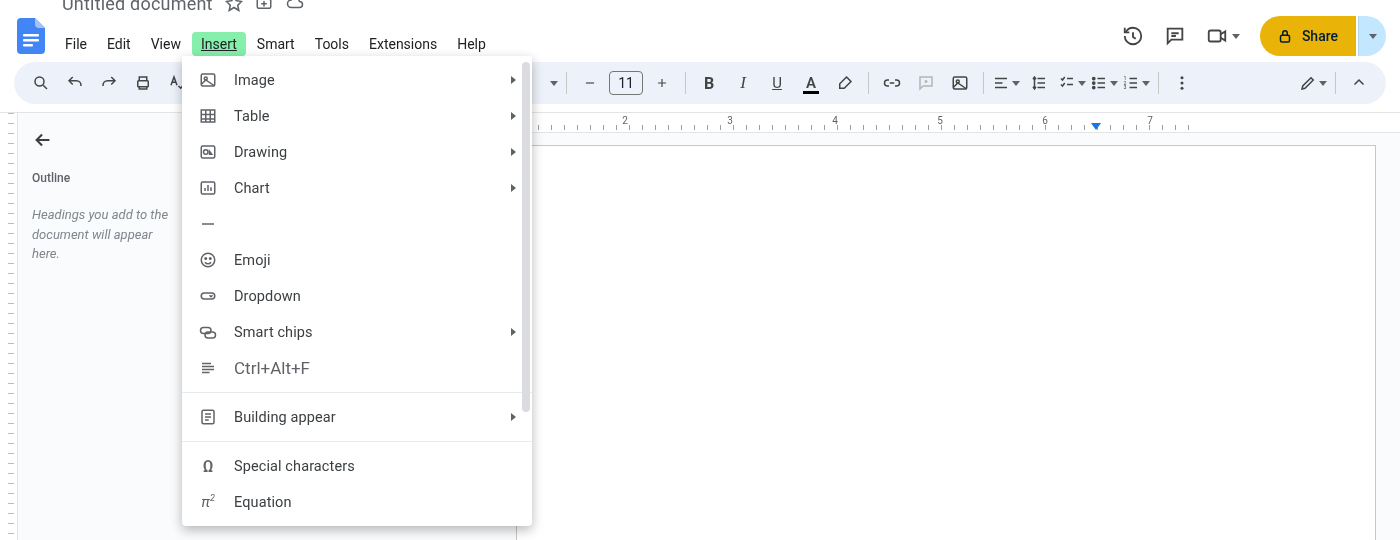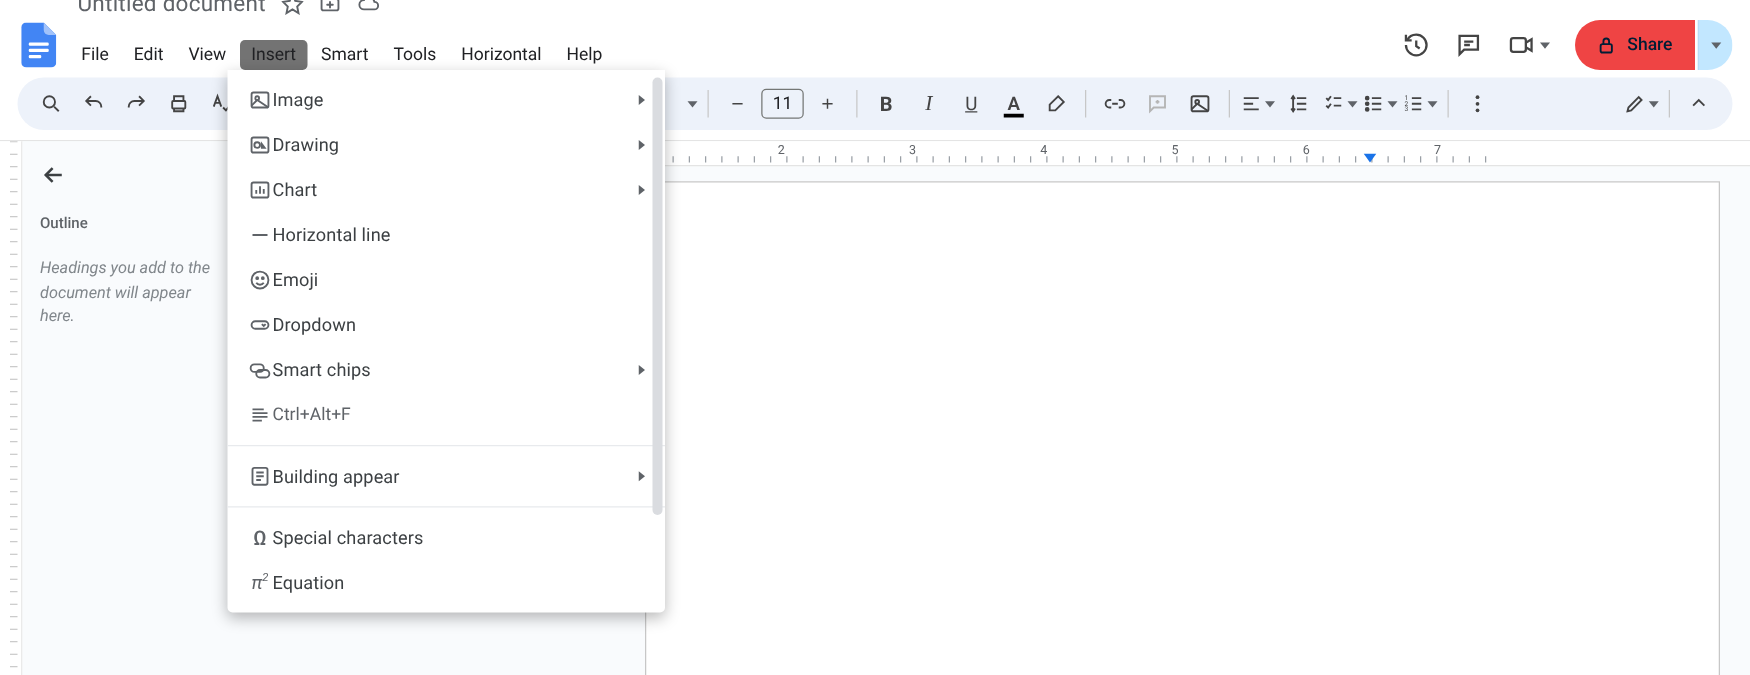--- a/index.html
+++ b/index.html
@@ -36,29 +36,29 @@
   }
   .title-icn { color:#5f6368; display:flex; align-items:center; }
   .menus-row {
     display: flex; align-items: center; gap: 2px;
     height: 28px; padding-left: 0px; margin-top: 14px;
   }
   .menu-item {
     padding: 4px 9px; border-radius: 4px; color:#202124;
     font-size: 14px;
   }
-  .menu-item.active { background:#737373; }
+  .menu-item.active { background:#86efac;text-decoration:underline; }
   .header-right {
     display:flex; align-items:center; gap: 20px;
     height: 44px;
   }
   .hr-icon { color:#444; display:flex; align-items:center; gap:4px; }
   .share-btn {
     display:flex; align-items:center; gap:8px;
-    background:#ef4444; color:#001d35;
+    background:#eab308; color:#001d35;
     height:40px; padding: 0 18px 0 16px;
     border-radius: 40px 0 0 40px;
     font-weight:500;
   }
   .share-caret {
     background:#c2e7ff; height:40px; width:28px;
     border-radius: 0 40px 40px 0;
     display:flex;align-items:center;justify-content:center;
     border-left:1px solid rgba(0,0,0,.08);
     margin-left:-18px;
@@ -151,26 +151,26 @@
     z-index: 100;
     padding: 6px 0;
   }
   .dropdown-scroll{
     position:absolute; right:2px; top:6px; width:8px; height:350px;
     background:#dadce0; border-radius:4px;
   }
   .dd-item{
     display:flex; align-items:center;
     height:36px; padding: 0 16px;
-    gap: 0;
+    gap: 16px;
     color:#3c4043;
   }
   .dd-item .icn{ width:20px; display:flex;align-items:center;justify-content:center;color:#5f6368;}
   .dd-item .lbl{ flex:1; font-size:14.5px; letter-spacing:.1px;}
-  .dd-item .sc{ color:#5f6368; font-size:14px;}
+  .dd-item .sc{ color:#5f6368; font-size:17px;}
   .dd-item .sub{ color:#5f6368; }
   .dd-sep{ height:1px; background:#e8eaed; margin:6px 0;}
   .arrow-r{width:0;height:0;border-top:4px solid transparent;border-bottom:4px solid transparent;border-left:5px solid #5f6368;}
 
   svg { display:block; }
 </style>
 </head>
 <body>
 
 <div class="header">
@@ -203,21 +203,21 @@
           </svg>
       </span>
     </div>
     <div class="menus-row">
       <span class="menu-item">File</span>
       <span class="menu-item">Edit</span>
       <span class="menu-item">View</span>
       <span class="menu-item active">Insert</span>
       <span class="menu-item">Smart</span>
       <span class="menu-item">Tools</span>
-      <span class="menu-item">Horizontal</span>
+      <span class="menu-item">Extensions</span>
       <span class="menu-item">Help</span>
     </div>
   </div>
   <div class="header-right">
     <span class="hr-icon">
       <svg width="22" height="22" viewBox="0 0 24 24" fill="none" stroke="#444" stroke-width="2">
           <path d="M3 12a9 9 0 109-9 9 9 0 00-8 5"></path>
           <path d="M3 3v5h5"></path>
           <path d="M12 8v5l3 2"></path>
         </svg>
@@ -499,20 +499,30 @@
             <circle cx="9" cy="10" r="2"></circle>
             <path d="M3 18l6-6 12 8"></path>
           </svg>
         </span>
         <span class="lbl">Image</span>
         <span class="sub arrow-r"></span>
       </div>
       <div class="dd-item">
         <span class="icn">
           <svg width="18" height="18" viewBox="0 0 24 24" fill="none" stroke="#5f6368" stroke-width="2">
+            <rect x="3" y="4" width="18" height="16"></rect>
+            <path d="M3 10h18M3 16h18M9 4v16M15 4v16"></path>
+          </svg>
+        </span>
+        <span class="lbl">Table</span>
+        <span class="sub arrow-r"></span>
+      </div>
+      <div class="dd-item">
+        <span class="icn">
+          <svg width="18" height="18" viewBox="0 0 24 24" fill="none" stroke="#5f6368" stroke-width="2">
             <rect x="3" y="4" width="18" height="16" rx="2"></rect>
             <circle cx="9" cy="12" r="3"></circle>
             <path d="M13 8l6 8h-6z" fill="#5f6368" stroke="none"></path>
           </svg>
         </span>
         <span class="lbl">Drawing</span>
         <span class="sub arrow-r"></span>
       </div>
       <div class="dd-item">
         <span class="icn">
@@ -523,21 +533,20 @@
         </span>
         <span class="lbl">Chart</span>
         <span class="sub arrow-r"></span>
       </div>
       <div class="dd-item">
         <span class="icn">
           <svg width="18" height="18" viewBox="0 0 24 24" stroke="#5f6368" stroke-width="2">
             <path d="M4 12h16"></path>
           </svg>
         </span>
-        <span class="lbl">Horizontal line</span>
       </div>
       <div class="dd-item">
         <span class="icn">
           <svg width="18" height="18" viewBox="0 0 24 24" fill="none" stroke="#5f6368" stroke-width="2">
             <circle cx="12" cy="12" r="9"></circle>
             <circle cx="9" cy="10" r="1" fill="#5f6368"></circle>
             <circle cx="15" cy="10" r="1" fill="#5f6368"></circle>
             <path d="M8 15c1 1.5 2.5 2 4 2s3-.5 4-2"></path>
           </svg>
         </span>

